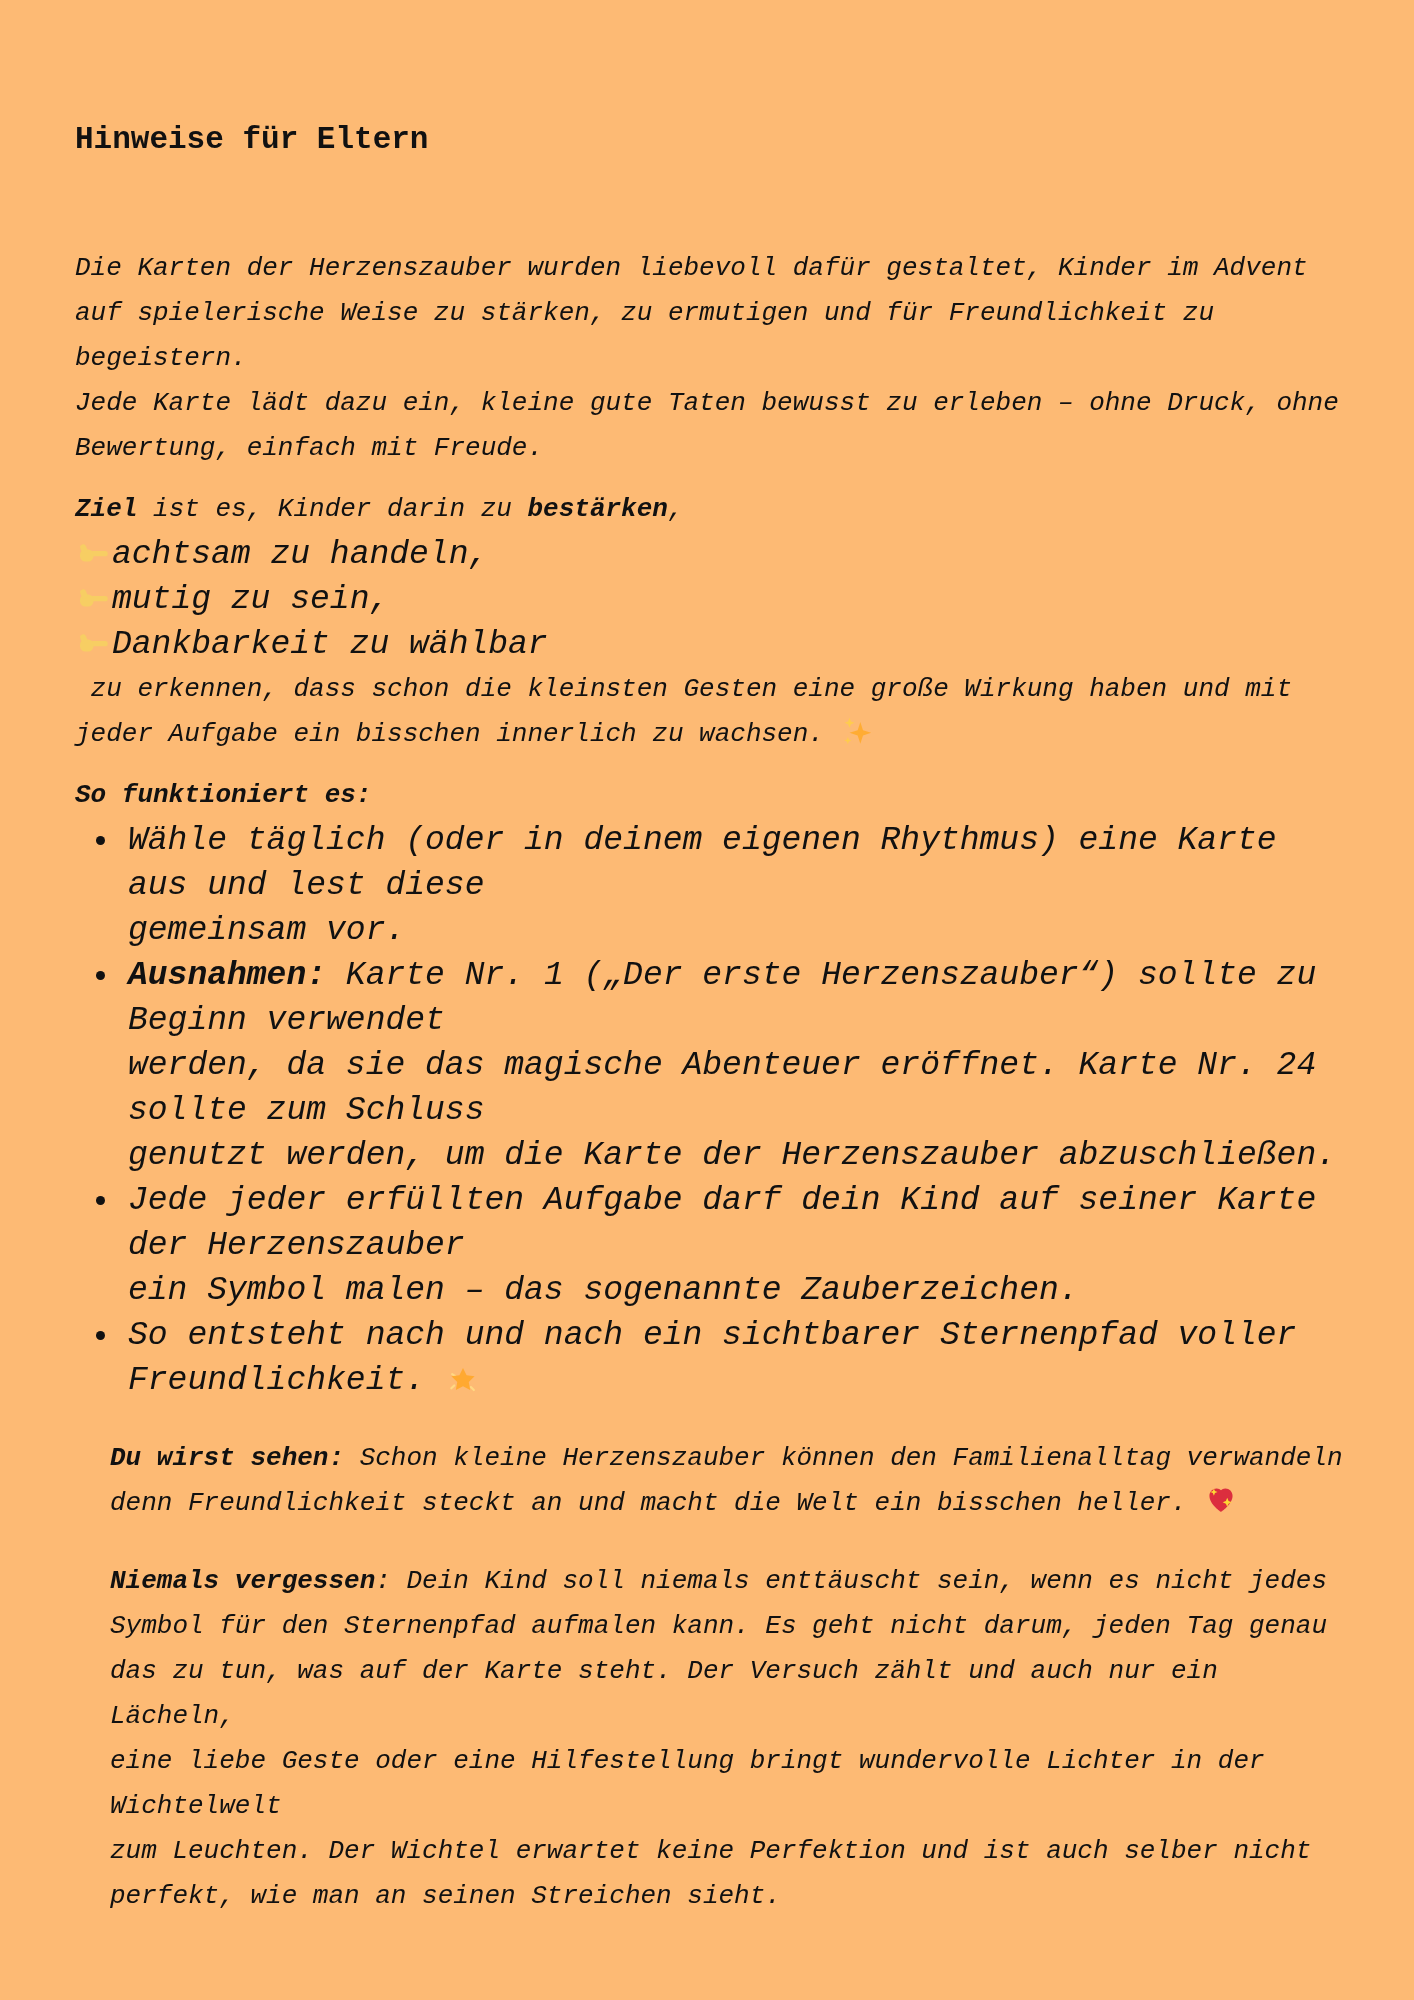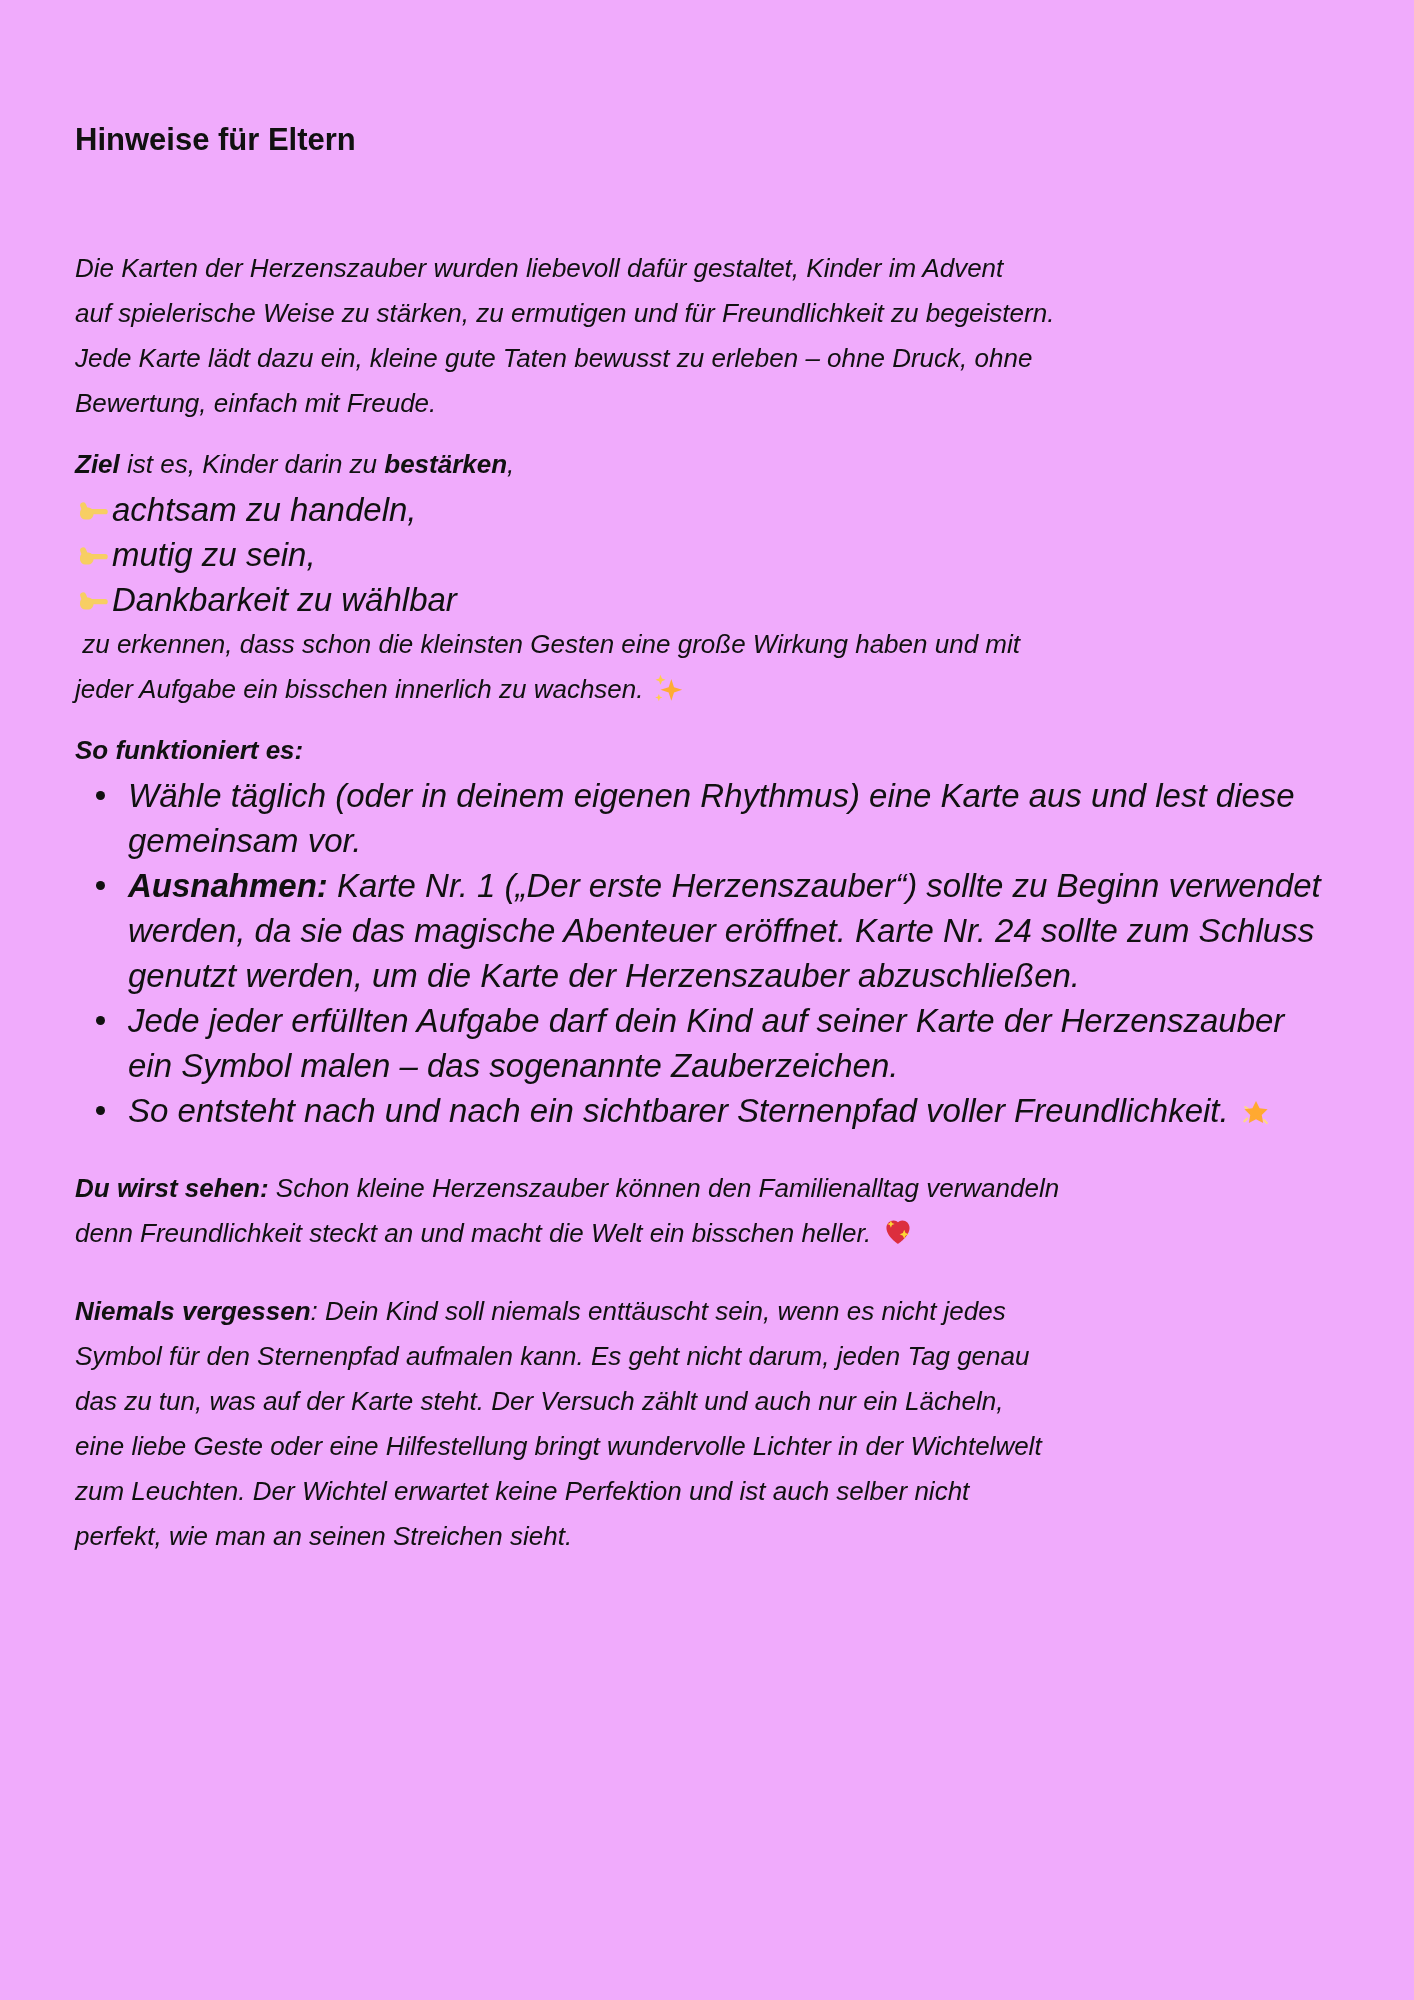--- a/index.html
+++ b/index.html
@@ -1,45 +1,45 @@
 <!DOCTYPE html>
 <html lang="de"><head>
 <meta charset="utf-8">
 <style>
   html,body{margin:0;padding:0;}
   body{background:#ffffff;}
   .page{
     position:relative;
     width:1414px;
     height:2000px;
-    background:#f0abfc;
+    background:#fdba74;
     box-sizing:border-box;
     padding:118px 70px 16px 75px;
-    font-family:Liberation Sans, sans-serif;
+    font-family:Liberation Mono, monospace;
     color:#111111;
     overflow:hidden;
   }
   h1.doc-title{
     margin:0;
     font-size:31px;
     line-height:44px;
     font-weight:700;
     font-style:normal;
     color:#111111;
   }
   .body-text{
     font-style:italic;
     font-size:26px;
     line-height:45px;
     white-space:pre-line;
     margin:0;
   }
   .intro{margin-top:84px;}
   .block{margin-top:16px;}
-  .block-lg{margin-top:33px;}
+  .block-lg{margin-top:33px;margin-left:35px;}
   b{font-weight:700;}
   .goal-line{margin:0;}
   .goal-item{
     font-style:italic;
     font-size:33px;
     line-height:45px;
     margin:0;
   }
   .emoji{
     display:inline-block;

